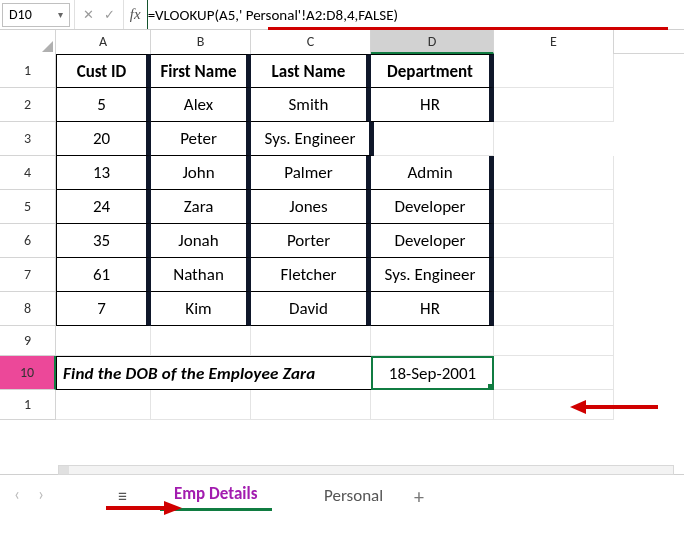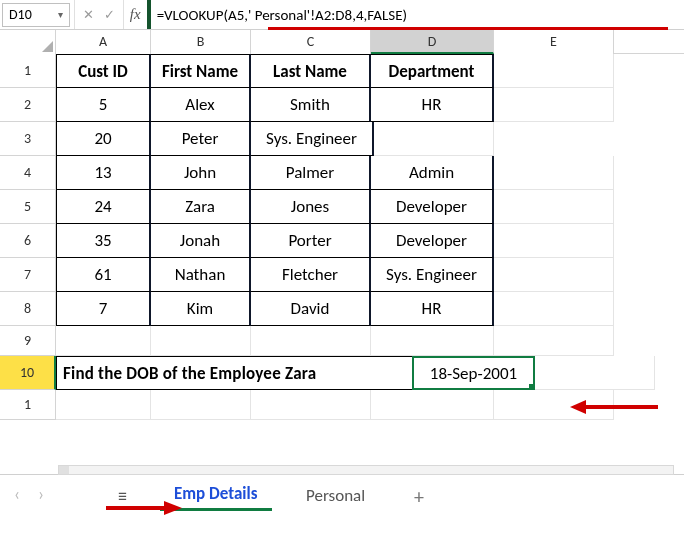--- a/index.html
+++ b/index.html
@@ -4,57 +4,57 @@
 <style>
   * { box-sizing: border-box; margin: 0; padding: 0; }
   body { font-family: Calibri, Arial, sans-serif; font-size: 15px; background: #fff; color: #000; width: 684px; height: 544px; overflow: hidden; position: relative; }
   
   .formula-bar { display: flex; align-items: center; height: 30px; border-bottom: 1px solid #d0d0d0; background: #fff; }
   .name-box { width: 68px; height: 24px; border: 1px solid #c0c0c0; margin: 0 4px 0 2px; padding: 2px 6px; display: flex; align-items: center; justify-content: space-between; font-size: 14px; }
   .name-box .chev { font-size: 10px; color: #666; }
   .fb-icons { display: flex; align-items: center; gap: 10px; padding: 0 8px; color: #9a9a9a; height: 100%; border-left: 1px solid #e0e0e0; }
   .fb-icons span { font-size: 13px; }
   .fx { font-style: italic; font-family: 'Times New Roman', serif; color: #555; font-size: 15px; padding: 0 6px; border-left: 1px solid #e0e0e0; height: 100%; display: flex; align-items: center; }
-  .formula-input { flex: 1; padding: 2px 6px; font-size: 15px; height: 100%; display: flex; align-items: center; border-left: 4px solid #14532d; }
+  .formula-input { flex: 1; padding: 2px 0; font-size: 15px; height: 100%; display: flex; align-items: center; border-left: 1px solid #14532d; }
   .red-underline { position: absolute; top: 27px; left: 268px; width: 400px; height: 3px; background: #d00000; }
   
   .grid-wrap { position: relative; }
   .col-headers { display: flex; height: 24px; background: #fff; border-bottom: 1px solid #d4d4d4; }
   .select-all { width: 56px; height: 24px; border-right: 1px solid #d4d4d4; background: #fff; position: relative; }
   .select-all::after { content: ""; position: absolute; right: 2px; bottom: 2px; width: 0; height: 0; border-style: solid; border-width: 0 0 11px 11px; border-color: transparent transparent #b0b0b0 transparent; }
   .col-h { height: 24px; border-right: 1px solid #d4d4d4; text-align: center; line-height: 24px; font-size: 14px; color: #333; background: #fff; }
   .col-h.active { background: #d2d2d2; border-bottom: 2px solid #107c41; }
   .col-A { width: 95px; } .col-B { width: 100px; } .col-C { width: 120px; } .col-D { width: 123px; } .col-E { width: 120px; }
   
   .row { display: flex; }
   .row-h { width: 56px; border-right: 1px solid #d4d4d4; border-bottom: 1px solid #d4d4d4; text-align: center; font-size: 14px; color: #333; background: #fff; display: flex; align-items: center; justify-content: center; }
-  .row-h.active { background: #fde047; border-right: 2px solid #107c41; }
+  .row-h.active { background: #ec4899; border-right: 2px solid #107c41; }
   .cell { border-right: 1px solid #e4e4e4; border-bottom: 1px solid #e4e4e4; display: flex; align-items: center; padding: 0 6px; font-size: 17px; overflow: hidden; white-space: nowrap; }
   .h34 { height: 34px; } .h30 { height: 30px; }
   
-  .data-cell { border-right: 2px solid #0f172a; border-bottom: 1px solid #000; justify-content: center; }
+  .data-cell { border-right: 5px solid #0f172a; border-bottom: 1px solid #000; justify-content: center; }
   .data-top { border-top: 1px solid #000; }
   .data-left { border-left: 1px solid #000; }
   .hdr { font-weight: bold; }
   
   .task-row .cell { border-top: 1.5px solid #000; border-bottom: 1.5px solid #000; }
   .task-left { border-left: 1.5px solid #000; }
   .task-text { font-weight: 600; letter-spacing: 0.2px; }
   
   .active-cell { position: relative; border: 2px solid #107c41 !important; justify-content: center; }
   .active-cell::after { content: ""; position: absolute; right: -3px; bottom: -3px; width: 6px; height: 6px; background: #107c41; border: 1px solid #fff; }
   
   .sheet-tabs-area { position: absolute; bottom: 30px; left: 0; right: 0; height: 40px; background: #fff; border-top: 1px solid #d0d0d0; }
   .tab-scroll-strip { position: absolute; top: -10px; left: 58px; right: 10px; height: 10px; background: #f3f3f3; border: 1px solid #d8d8d8; }
   .tab-scroll-left { position: absolute; left: 0; top: 0; width: 10px; height: 8px; background: #e0e0e0; }
   .nav-arrows { position: absolute; left: 14px; top: 8px; display: flex; gap: 18px; color: #bcbcbc; font-size: 18px; }
   .burger { position: absolute; left: 118px; top: 10px; width: 20px; color: #555; font-size: 18px; }
   .tab { position: absolute; top: 4px; height: 32px; display: flex; align-items: center; padding: 0 14px; font-size: 17px; color: #555; cursor: pointer; }
-  .tab.active { color: #1d4ed8; font-weight: 600; border-bottom: 3px solid #107c41; }
-  .tab1 { left: 160px; } .tab2 { left: 292px; }
+  .tab.active { color: #a21caf; font-weight: 600; border-bottom: 3px solid #107c41; }
+  .tab1 { left: 160px; } .tab2 { left: 310px; }
   .add-sheet { position: absolute; left: 414px; top: 10px; font-size: 20px; color: #777; }
   
   .arrow-result { position: absolute; top: 397px; left: 570px; }
   .arrow-tab { position: absolute; top: 498px; left: 104px; }
   .arrow-svg-right { width: 90px; height: 20px; }
   .arrow-svg-left { width: 80px; height: 20px; }
 </style>
 </head>
 <body>
 
@@ -148,21 +148,21 @@
   <div class="row">
     <div class="row-h h30">9</div>
     <div class="cell col-A h30"></div>
     <div class="cell col-B h30"></div>
     <div class="cell col-C h30"></div>
     <div class="cell col-D h30"></div>
     <div class="cell col-E h30"></div>
   </div>
   <div class="row task-row">
     <div class="row-h h34 active">10</div>
-    <div class="cell h34 task-left task-text" style="width:356px; border-right:none;">Find the DOB of the Employee Zara</div>
+    <div class="cell h34 task-left task-text" style="width:315px; border-right:none;font-style:italic;">Find the DOB of the Employee Zara</div>
     <div class="cell col-D h34 active-cell" style="border-right:1.5px solid #000;">18-Sep-2001</div>
     <div class="cell col-E h34" style="border-top:none;border-bottom:1px solid #e4e4e4;"></div>
   </div>
   <div class="row">
     <div class="row-h h30">1</div>
     <div class="cell col-A h30"></div>
     <div class="cell col-B h30"></div>
     <div class="cell col-C h30"></div>
     <div class="cell col-D h30"></div>
     <div class="cell col-E h30"></div>

